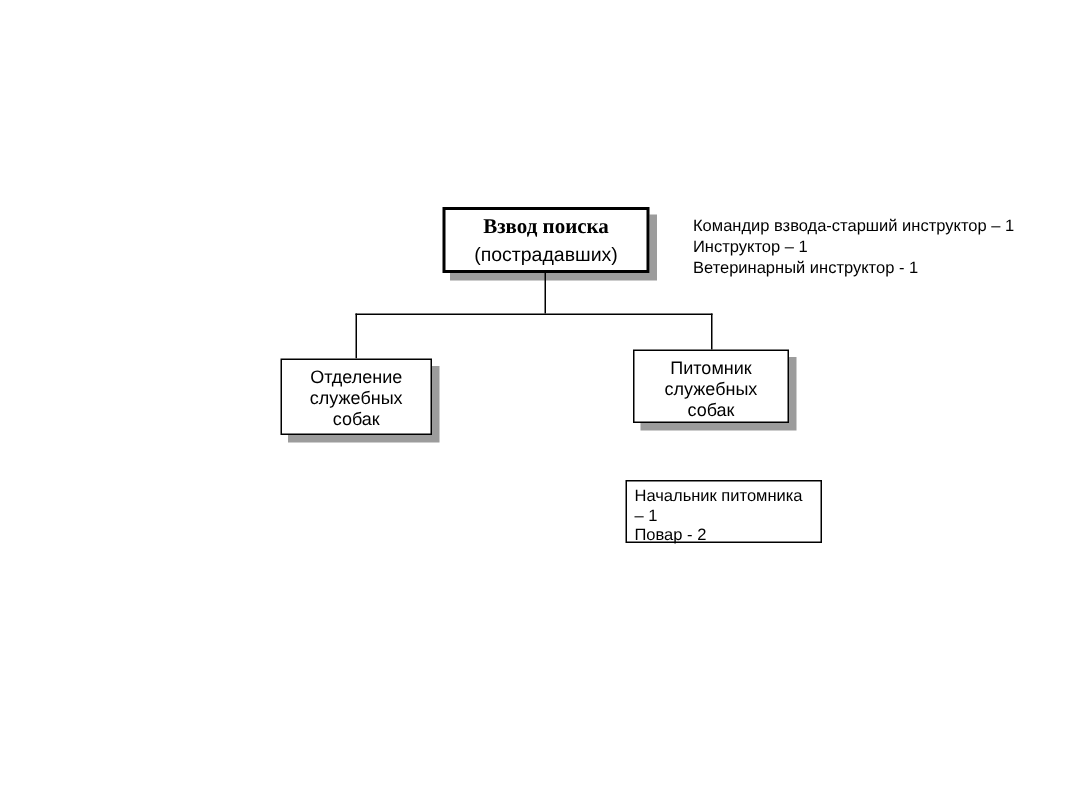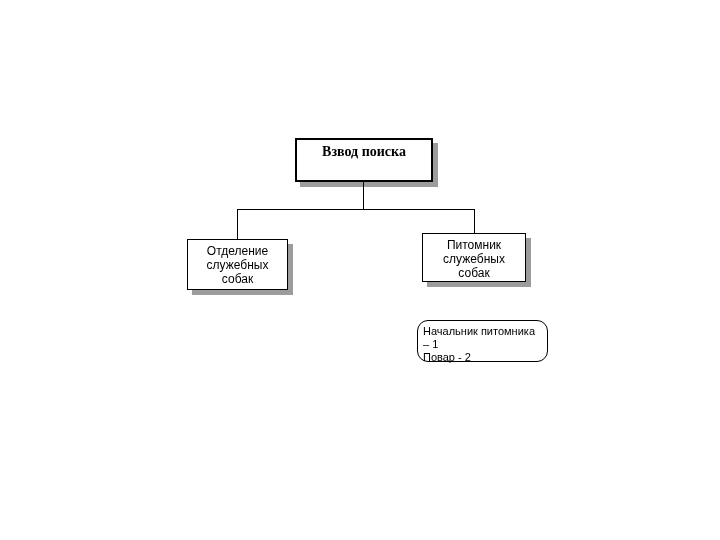--- a/index.html
+++ b/index.html
@@ -65,21 +65,20 @@
     left: 165px; top: 313px;
     width: 133px; height: 94px;
     padding: 4px 5px;
   }
   .detail-left .detail-item { text-align: justify; }
   .detail-right {
     left: 417px; top: 320px;
     width: 131px; height: 42px;
     padding: 4px 5px;
     line-height: 12.8px;
-    border-radius: 11px;
   }
   .connector {
     position: absolute;
     background: #000000;
   }
   .conn-v-top   { left: 363px; top: 182px; width: 1px; height: 27px; }
   .conn-h       { left: 237px; top: 209px; width: 238px; height: 1px; }
   .conn-v-left  { left: 237px; top: 209px; width: 1px; height: 30px; }
   .conn-v-right { left: 474px; top: 209px; width: 1px; height: 30px; }
   .page-number {
@@ -90,22 +89,28 @@
     text-align: center;
   }
 </style>
 </head>
 <body>
 
 <div class="slide">
 
   <div class="org-box top-box">
     <div class="top-title">Взвод поиска</div>
+    <div class="top-subtitle">(пострадавших)</div>
   </div>
 
+  <div class="note">
+    <div>Командир взвода-старший инструктор – 1</div>
+    <div>Инструктор – 1</div>
+    <div>Ветеринарный инструктор - 1</div>
+  </div>
 
   <div class="connector conn-v-top"></div>
   <div class="connector conn-h"></div>
   <div class="connector conn-v-left"></div>
   <div class="connector conn-v-right"></div>
 
   <div class="org-box child-box child-left">
     <div>Отделение</div>
     <div>служебных</div>
     <div>собак</div>

